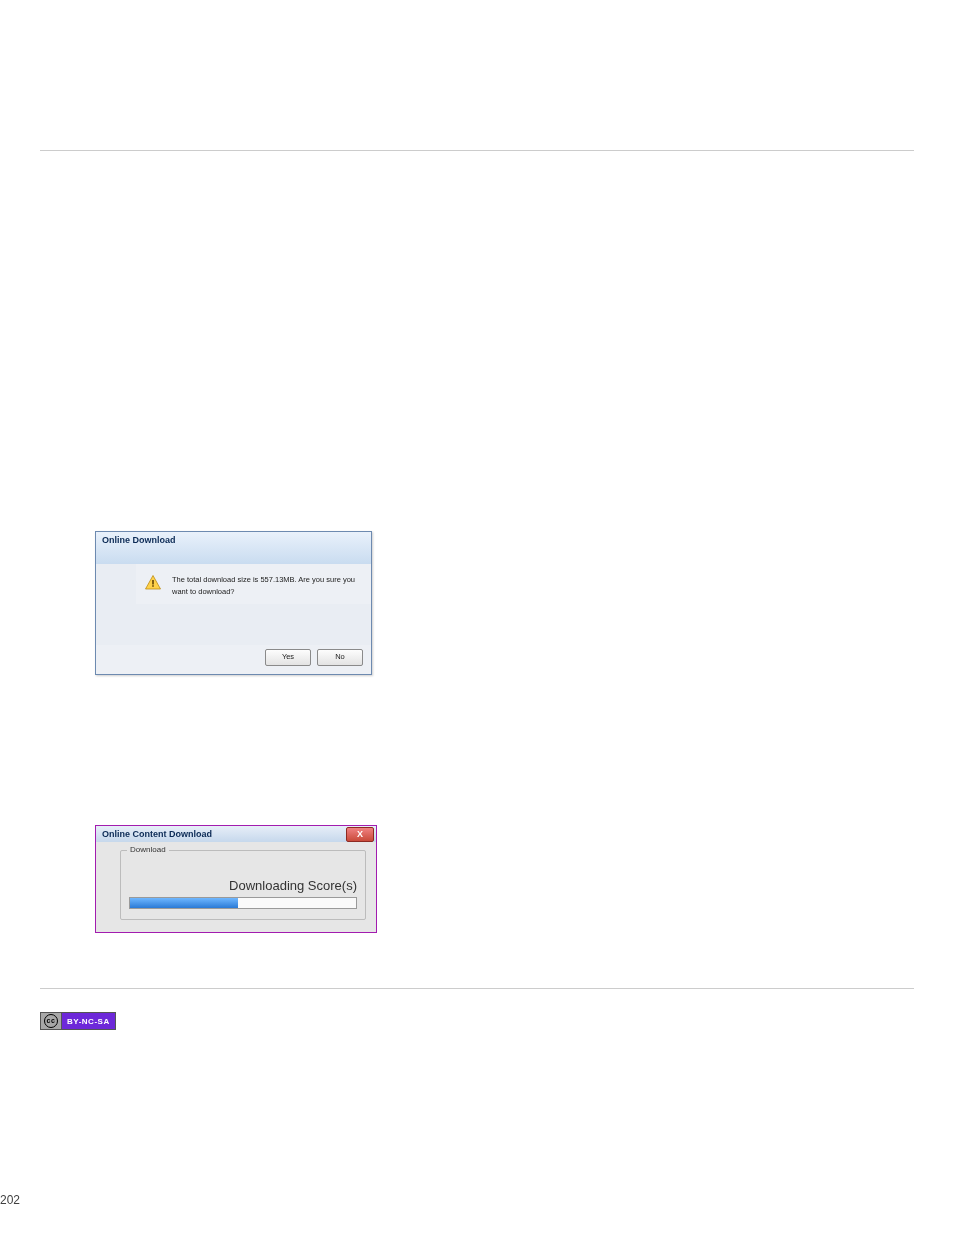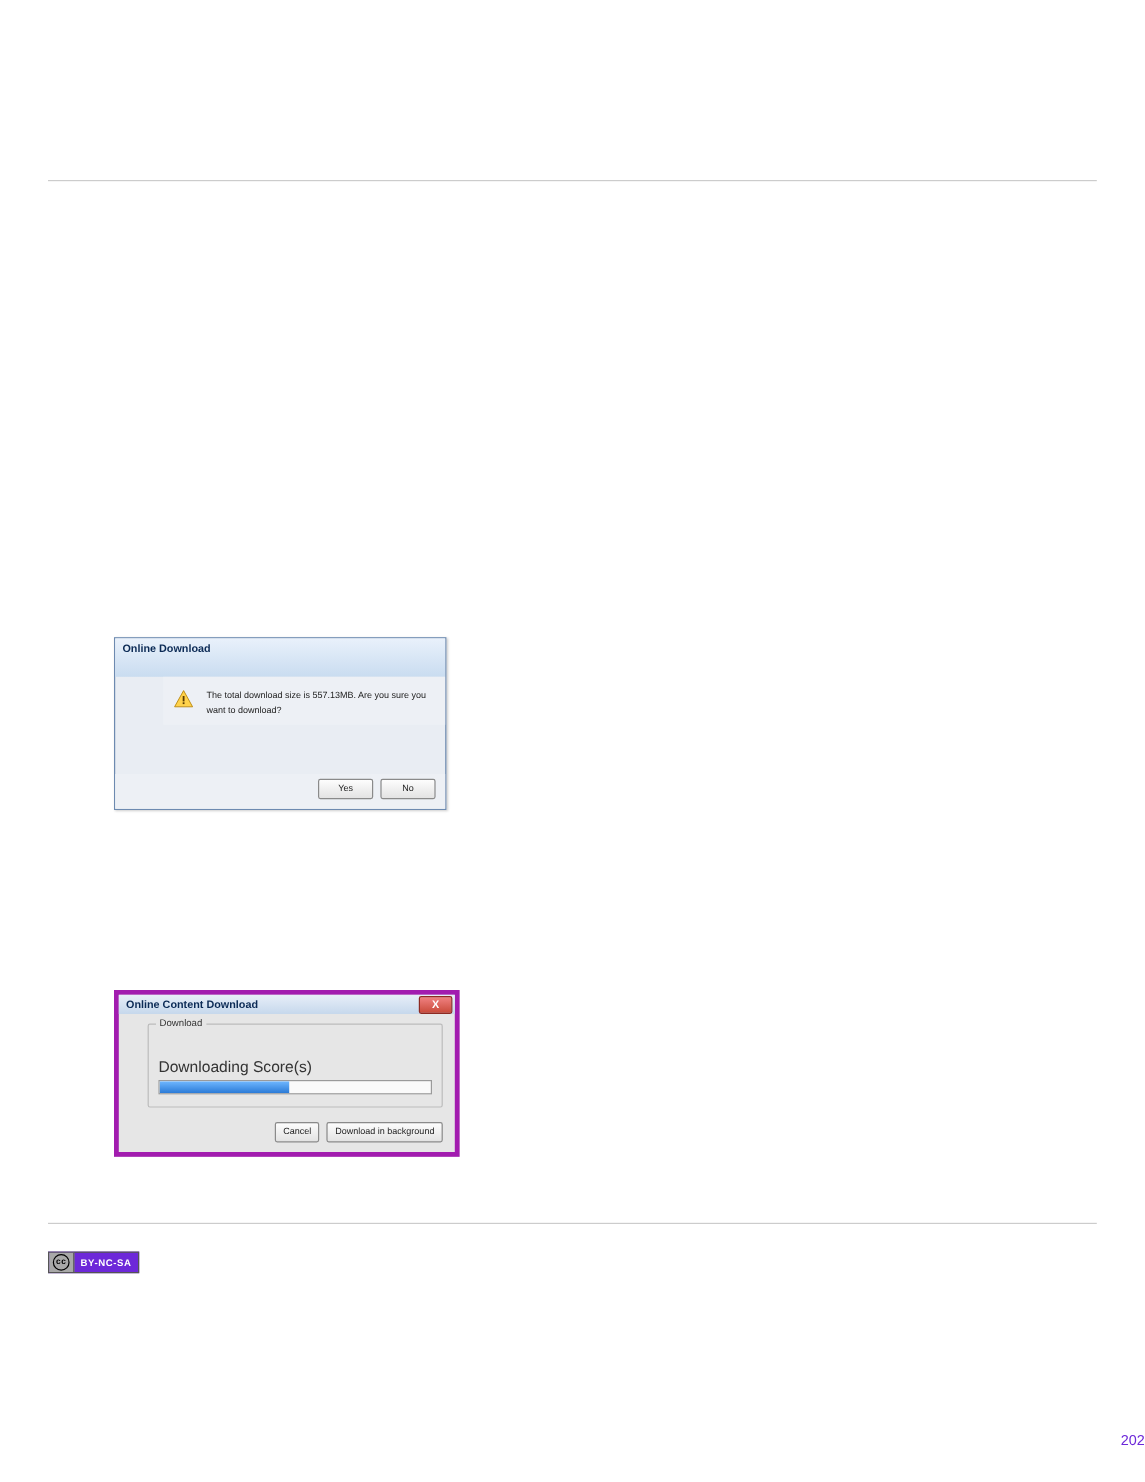--- a/index.html
+++ b/index.html
@@ -9,38 +9,38 @@
   
   .dlg{width:275px;border:1px solid #6d8ab0;background:#e9edf3;font-family:Tahoma,Arial,sans-serif;font-size:8px;color:#222;box-shadow:1px 1px 2px rgba(0,0,0,.2);}
   .dlg-title{height:32px;line-height:16px;padding:0 6px;background:linear-gradient(#e9f1fb,#c9dcf0);color:#0b2a55;font-weight:600;font-size:9px;text-align:left;}
   .dlg-body{display:flex;align-items:flex-start;padding:10px 8px 6px 8px;background:#edf0f5;margin-left:40px;}
   .warn-ico{width:18px;height:18px;margin-right:10px;font-size:13px;line-height:18px;text-align:center;}
   .warn-ico svg{display:block;}
   .dlg-msg{flex:1;font-size:7.5px;line-height:12px;}
   .dlg-btns{display:flex;justify-content:flex-end;gap:6px;padding:4px 8px 8px 8px;background:#edf0f5;margin-top:41px;}
   .wbtn{min-width:44px;height:15px;font-size:7.5px;line-height:13px;border:1px solid #8a8a8a;border-radius:2px;background:linear-gradient(#fdfdfd,#e3e3e3);text-align:center;cursor:pointer;}
   
-  .dlg2{width:280px;border:4px solid #a21caf;background:#e6e6e6;font-family:Tahoma,Arial,sans-serif;}
+  .dlg2{width:280px;border:1px solid #a21caf;background:#e6e6e6;font-family:Tahoma,Arial,sans-serif;text-align:right;}
   .dlg2-title{display:flex;justify-content:space-between;align-items:center;height:16px;padding:0 2px 0 6px;background:linear-gradient(#e7eef8,#c6d8ec);}
   .dlg2-title-text{color:#0b2a55;font-size:9px;font-weight:600;}
   .close-btn{width:26px;height:13px;background:linear-gradient(#f08181,#c94a3a);border:1px solid #8d2a22;border-radius:2px;display:flex;align-items:center;justify-content:center;color:#fff;font-size:9px;font-weight:bold;cursor:pointer;}
   .dlg2-body{padding:8px 10px 6px 24px;}
   .grp{border:1px solid #bcbcbc;border-radius:2px;padding:8px 8px 10px 8px;margin-bottom:6px;position:relative;}
   .grp-title{position:absolute;top:-6px;left:6px;background:#e6e6e6;padding:0 3px;font-size:8px;color:#333;}
   .sub{font-size:13px;color:#333;margin:19px 0 4px 0;}
   .pbar{height:10px;border:1px solid #9a9a9a;background:#fafafa;position:relative;overflow:hidden;}
   .pfill{position:absolute;top:0;left:0;bottom:0;width:48%;background:linear-gradient(#6fb7ff,#2a7ad6);}
   .dlg2-btns{display:flex;justify-content:flex-end;gap:6px;padding:0 10px 8px 10px;}
   .wbtn2{height:15px;padding:0 6px;font-size:7.5px;line-height:13px;border:1px solid #8a8a8a;border-radius:2px;background:linear-gradient(#fdfdfd,#e3e3e3);cursor:pointer;}
   
   .cc-badge{display:inline-flex;align-items:center;height:16px;border:1px solid #555;background:#6d28d9;color:#fff;font-family:Arial,sans-serif;font-size:8px;letter-spacing:.5px;}
   .cc-left{width:20px;height:100%;background:#a8a8a8;display:flex;align-items:center;justify-content:center;color:#000;font-weight:bold;border-right:1px solid #555;}
   .cc-left span{display:inline-block;width:12px;height:12px;border:1px solid #000;border-radius:50%;font-size:7px;line-height:12px;text-align:center;}
   .cc-right{padding:0 5px;font-weight:bold;}
-  .footer-num{position:absolute;bottom:28px;left:0;right:0;text-align:right;font-size:12px;color:#6d28d9;}
+  .footer-num{position:absolute;bottom:28px;left:0;right:0;text-align:left;font-size:12px;color:#404040;}
   .gap{height:150px;}
 </style>
 </head>
 <body>
 
 <div class="page">
 
   <hr class="rule">
 
   <div class="content-block">
@@ -76,24 +76,20 @@
       </div>
       <div class="dlg2-body">
         <div class="grp">
           <span class="grp-title">Download</span>
           <div class="sub">Downloading Score(s)</div>
           <div class="pbar">
             <div class="pfill"></div>
           </div>
         </div>
       </div>
-      <div class="dlg2-btns">
-        <div class="wbtn2">Cancel</div>
-        <div class="wbtn2">Download in background</div>
-      </div>
     </div>
 
   </div>
 
   <hr class="rule" style="margin-top:55px;margin-bottom:20px;">
 
   <div class="cc-badge">
     <div class="cc-left">
         <span>cc</span>
       </div>

